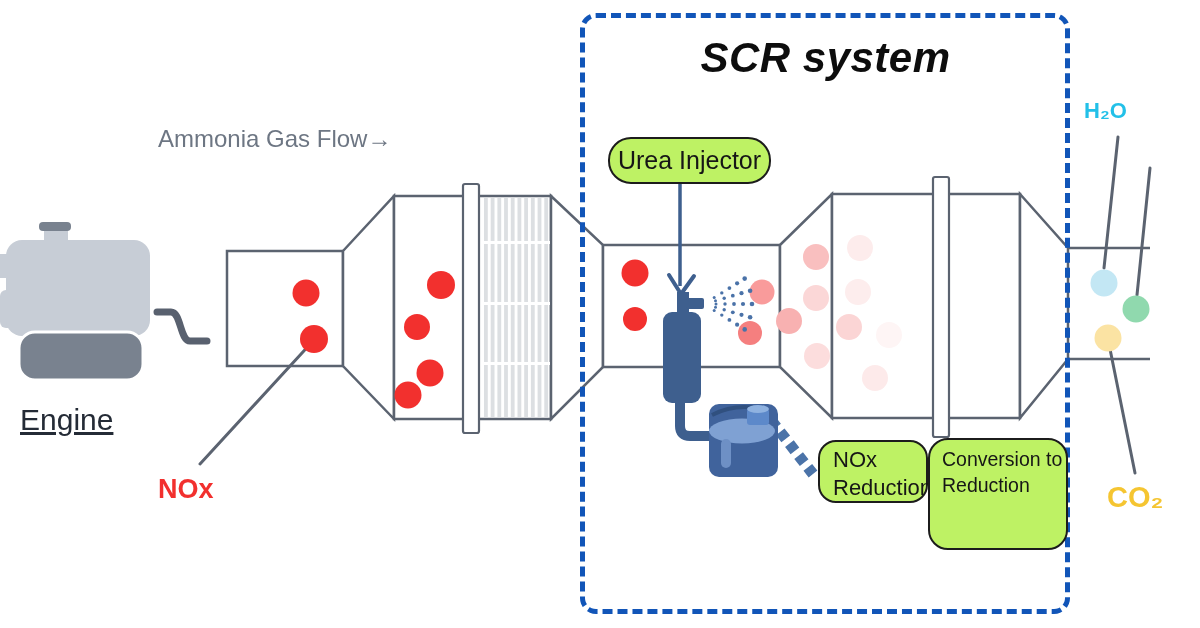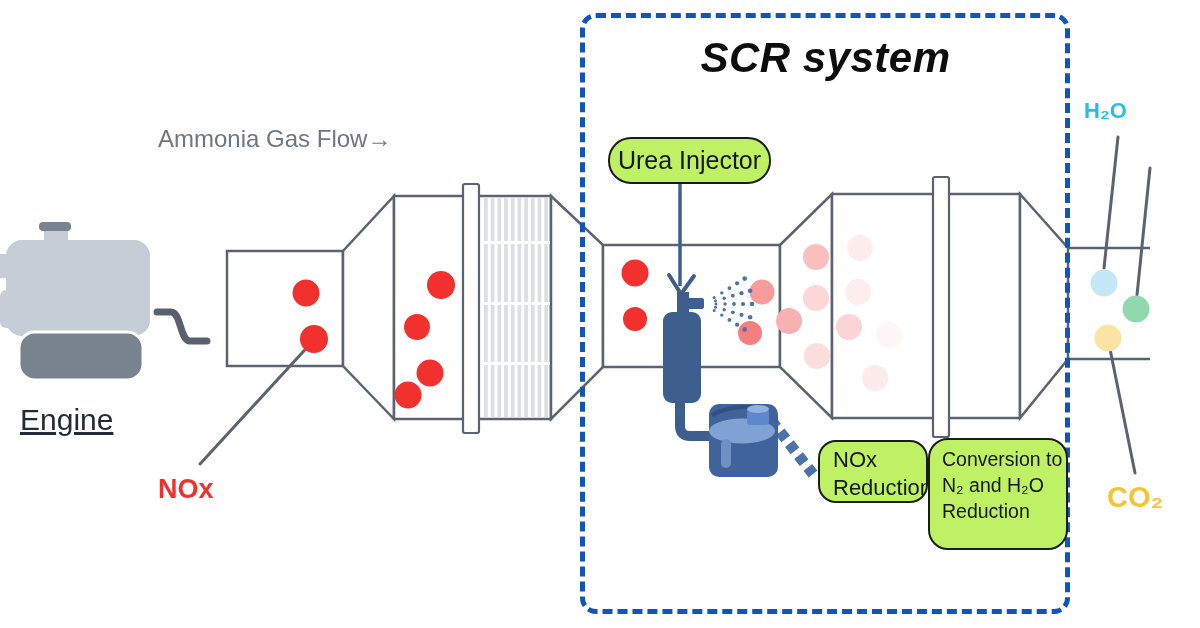--- a/index.html
+++ b/index.html
@@ -185,21 +185,20 @@
     <span>Urea Injector</span>
   </div>
 
   <div class="abs pill" id="nox-red-pill">
     <div>NOx</div>
     <div>Reduction</div>
   </div>
 
   <div class="abs pill" id="conv-pill">
     <div>Conversion to</div>
-    <div>N₂ and H₂O</div>
     <div>Reduction</div>
   </div>
 
   <div class="abs gas-label" id="h2o-label">H₂O</div>
   <div class="abs gas-label" id="n2-label">N₂</div>
   <div class="abs gas-label" id="co2-label">CO₂</div>
 
 </div>
 
 </body></html>

